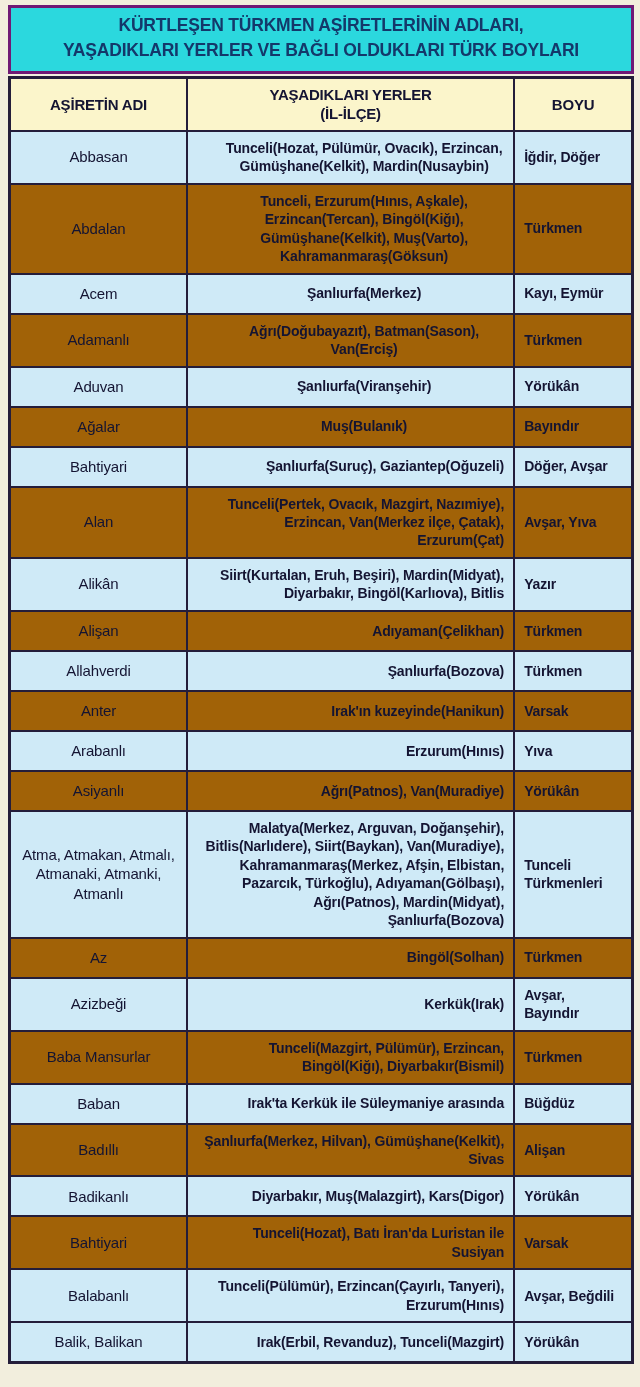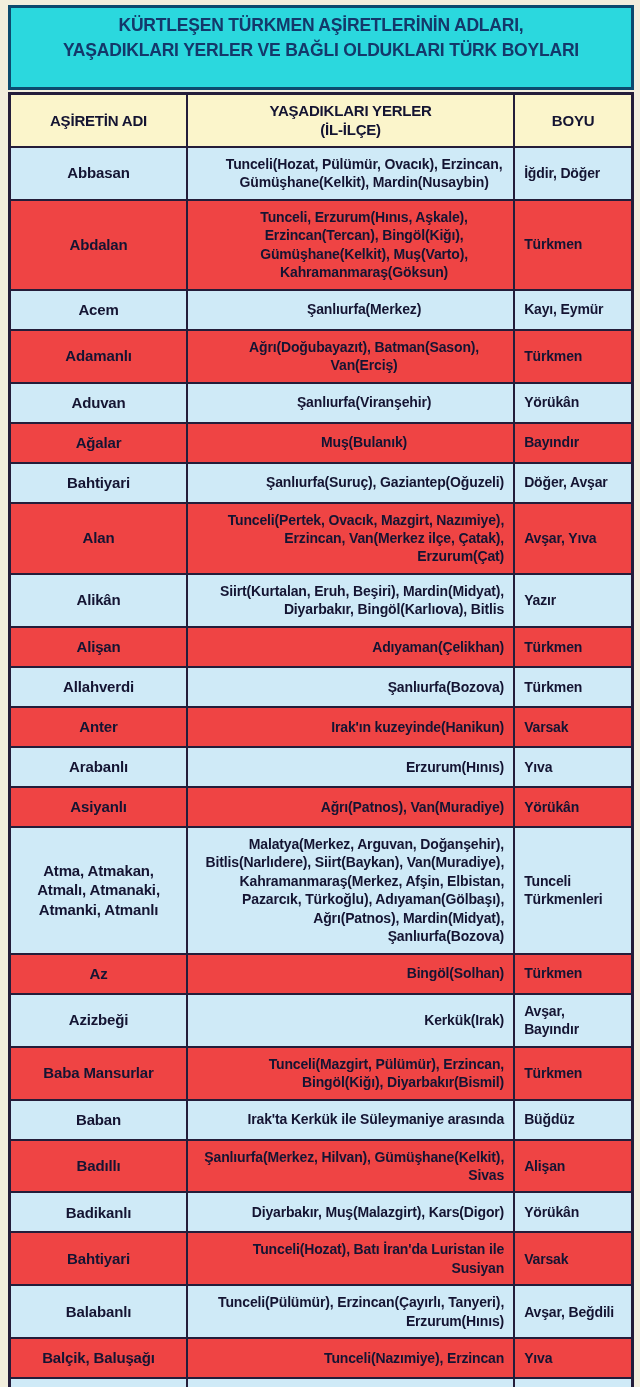--- a/index.html
+++ b/index.html
@@ -8,23 +8,23 @@
     background: #f2eedd;
     font-family: "Liberation Sans", "DejaVu Sans", sans-serif;
   }
   .page {
     width: 640px;
     box-sizing: border-box;
     padding: 5px 6px 8px 8px;
   }
   .title-banner {
     background: #2bd8de;
-    border: 3px solid #0c4a6e;
+    border: 3px solid #701a75;
     text-align: center;
-    padding: 5px 4px 23px 4px;
+    padding: 5px 4px 7px 4px;
     margin-bottom: 2px;
   }
   .title-banner .line {
     color: #14386a;
     font-weight: bold;
     font-size: 17.5px;
     letter-spacing: -0.2px;
     line-height: 1.45;
   }
   table.tribes {
@@ -54,24 +54,24 @@
     color: #141432;
     font-size: 14px;
     padding: 7px 9px;
     line-height: 1.32;
     letter-spacing: -0.15px;
     height: 24px;
     vertical-align: middle;
     word-wrap: break-word;
   }
   tr.blue td { background: #cfeaf7; }
-  tr.pink td { background: #ef4444; }
+  tr.pink td { background: #a16207; }
   td.name-cell {
     text-align: center;
-    font-weight: bold;
+    font-weight: normal;
     font-size: 15px;
   }
   td.places-cell { font-weight: bold; }
   td.places-cell.align-center { text-align: center; padding-left: 36px; }
   td.places-cell.align-left   { text-align: right; }
   td.boy-cell {
     text-align: left;
     font-weight: bold;
   }
 </style>
@@ -210,25 +210,20 @@
         <tr class="row pink">
           <td class="name-cell">Bahtiyari</td>
           <td class="places-cell align-left">Tunceli(Hozat), Batı İran'da Luristan ile Susiyan</td>
           <td class="boy-cell">Varsak</td>
         </tr>
         <tr class="row blue">
           <td class="name-cell">Balabanlı</td>
           <td class="places-cell align-left">Tunceli(Pülümür), Erzincan(Çayırlı, Tanyeri), Erzurum(Hınıs)</td>
           <td class="boy-cell">Avşar, Beğdili</td>
         </tr>
-        <tr class="row pink">
-          <td class="name-cell">Balçik, Baluşağı</td>
-          <td class="places-cell align-left">Tunceli(Nazımiye), Erzincan</td>
-          <td class="boy-cell">Yıva</td>
-        </tr>
         <tr class="row blue">
           <td class="name-cell">Balik, Balikan</td>
           <td class="places-cell align-left">Irak(Erbil, Revanduz), Tunceli(Mazgirt)</td>
           <td class="boy-cell">Yörükân</td>
         </tr>
       </tbody>
   </table>
 
 </div>
 

